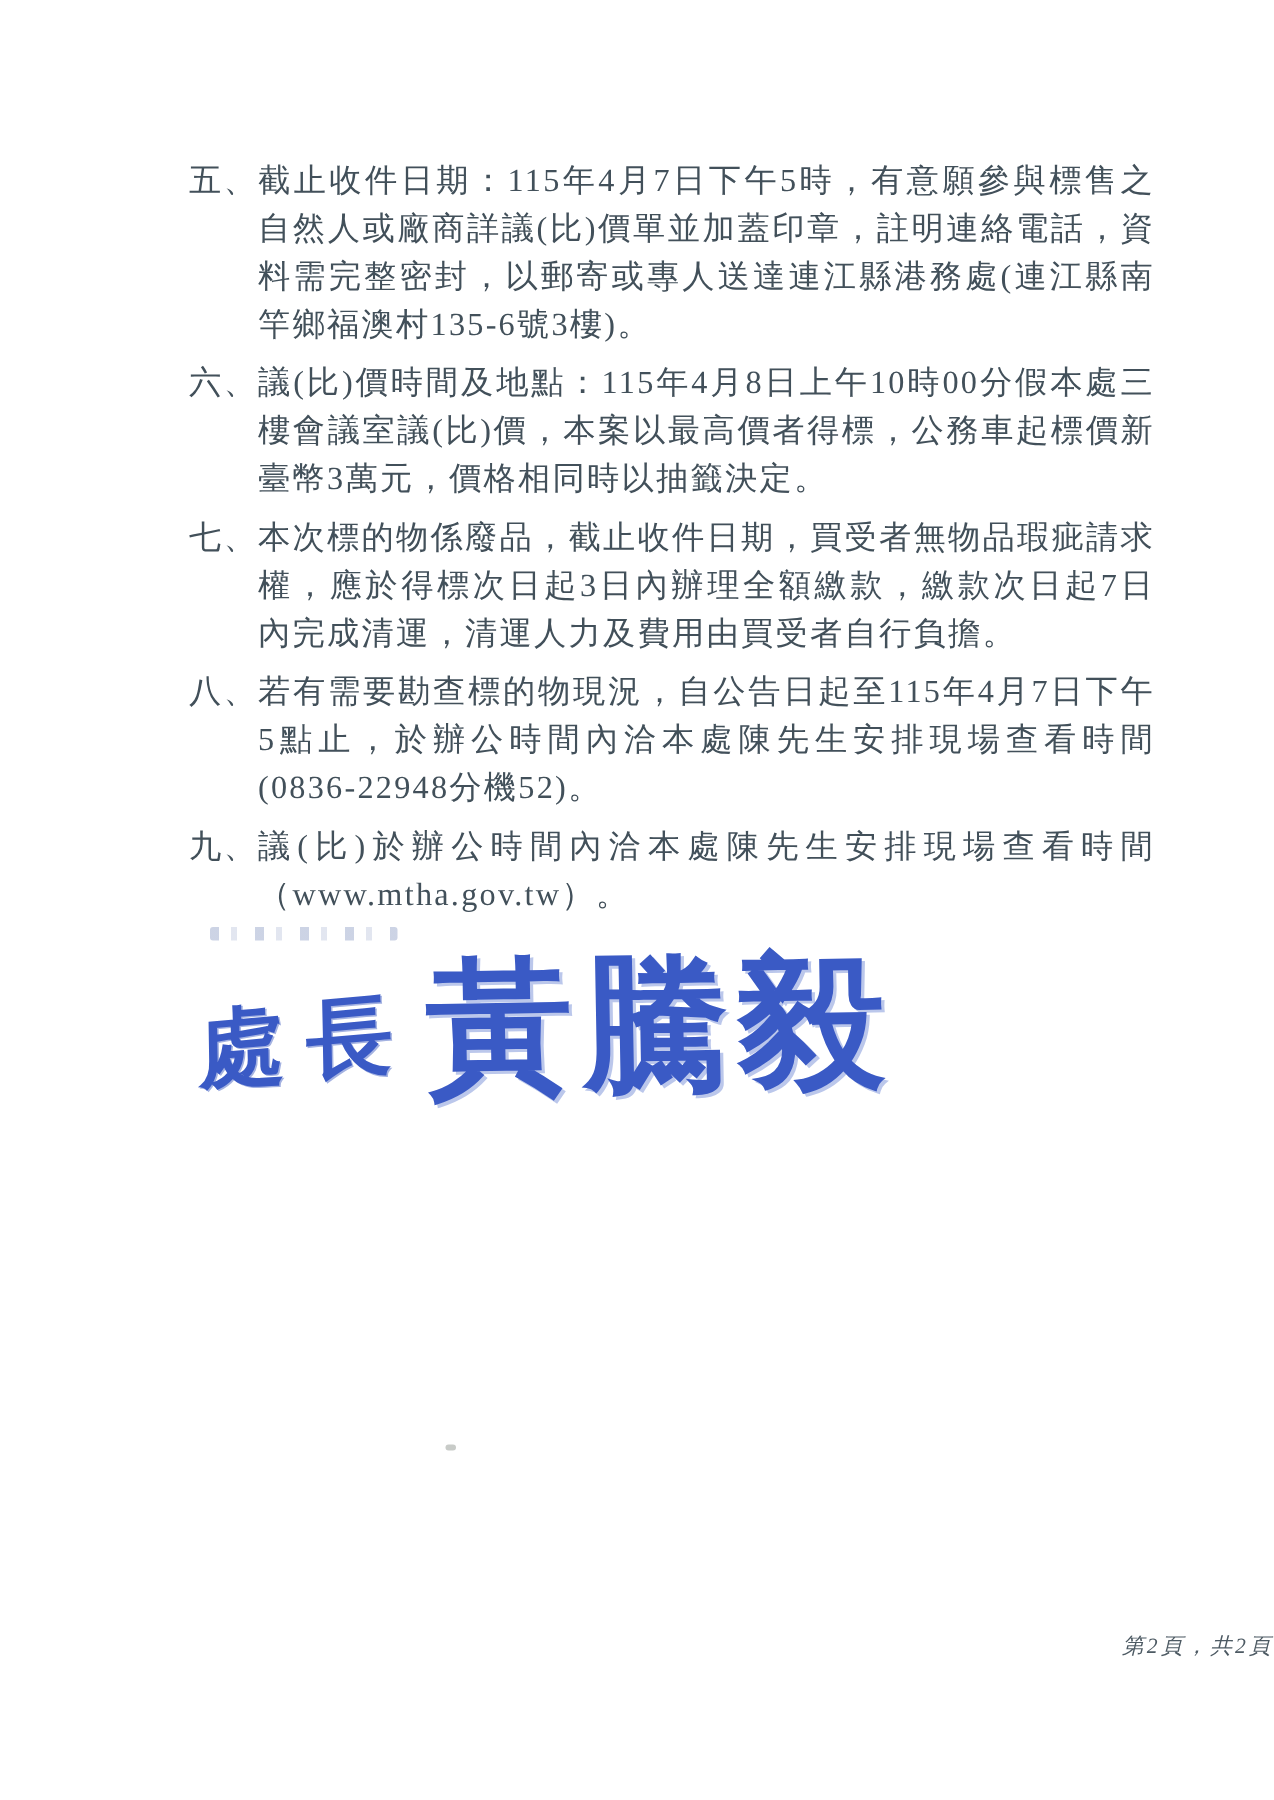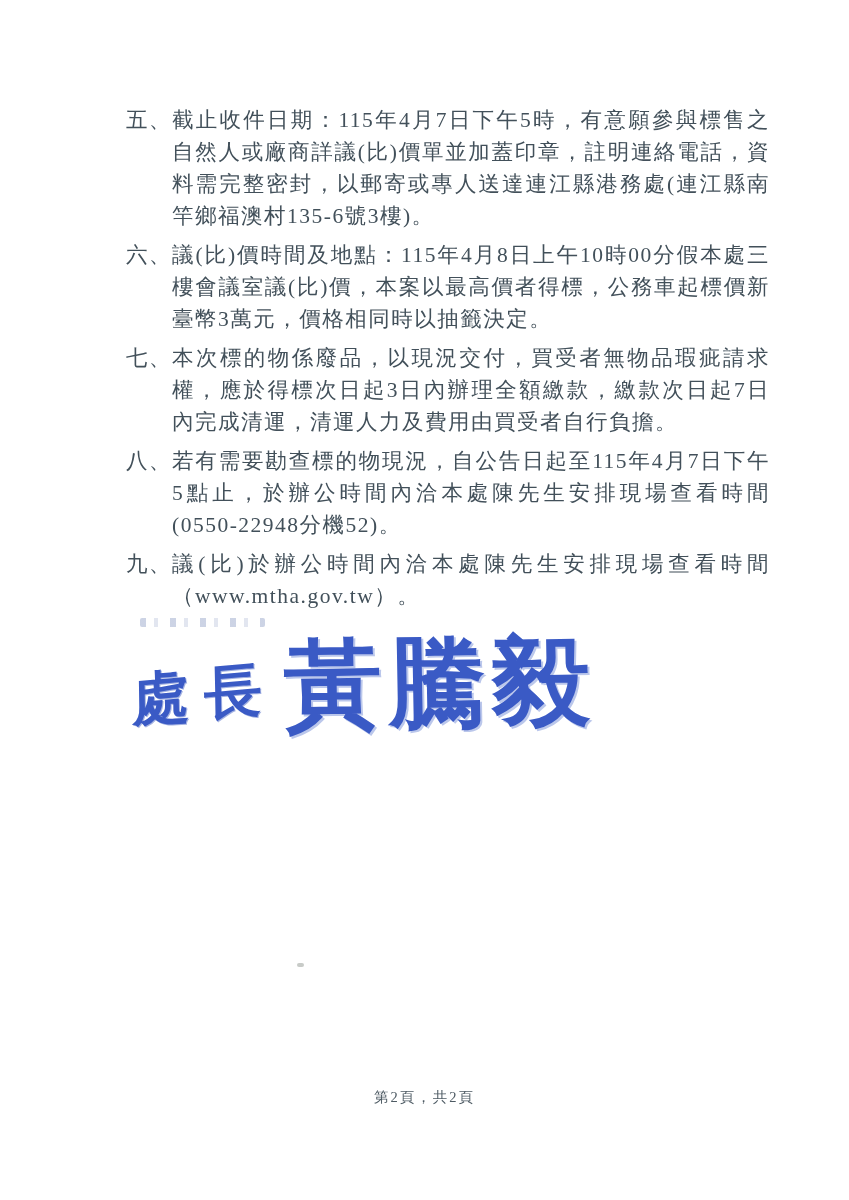--- a/index.html
+++ b/index.html
@@ -59,24 +59,25 @@
   .speck {
     position:absolute; left:297px; top:963px;
     width:7px; height:4px;
     background:#c8cbc8; border-radius:2px;
   }
   
   .footer {
     position:absolute;
     left:0; top:1088px;
     width:100%;
-    text-align:center;
+    text-align:right;
     font-size:14.5px;
     letter-spacing:2px;
     color:#4d5a63;
+    font-style:italic;
   }
 </style>
 </head>
 <body>
 
 <div class="page">
 
   <div class="content">
 
     <div class="item">
@@ -84,26 +85,26 @@
       <span class="body">截止收件日期：115年4月7日下午5時，有意願參與標售之自然人或廠商詳議(比)價單並加蓋印章，註明連絡電話，資料需完整密封，以郵寄或專人送達連江縣港務處(連江縣南竿鄉福澳村135-6號3樓)。</span>
     </div>
 
     <div class="item">
       <span class="marker">六、</span>
       <span class="body">議(比)價時間及地點：115年4月8日上午10時00分假本處三樓會議室議(比)價，本案以最高價者得標，公務車起標價新臺幣3萬元，價格相同時以抽籤決定。</span>
     </div>
 
     <div class="item">
       <span class="marker">七、</span>
-      <span class="body">本次標的物係廢品，以現況交付，買受者無物品瑕疵請求權，應於得標次日起3日內辦理全額繳款，繳款次日起7日內完成清運，清運人力及費用由買受者自行負擔。</span>
+      <span class="body">本次標的物係廢品，截止收件日期，買受者無物品瑕疵請求權，應於得標次日起3日內辦理全額繳款，繳款次日起7日內完成清運，清運人力及費用由買受者自行負擔。</span>
     </div>
 
     <div class="item">
       <span class="marker">八、</span>
-      <span class="body">若有需要勘查標的物現況，自公告日起至115年4月7日下午5點止，於辦公時間內洽本處陳先生安排現場查看時間(0550-22948分機52)。</span>
+      <span class="body">若有需要勘查標的物現況，自公告日起至115年4月7日下午5點止，於辦公時間內洽本處陳先生安排現場查看時間(0836-22948分機52)。</span>
     </div>
 
     <div class="item">
       <span class="marker">九、</span>
       <span class="body">議(比)於辦公時間內洽本處陳先生安排現場查看時間（www.mtha.gov.tw）。</span>
     </div>
 
   </div>
 
   <div class="signature">

